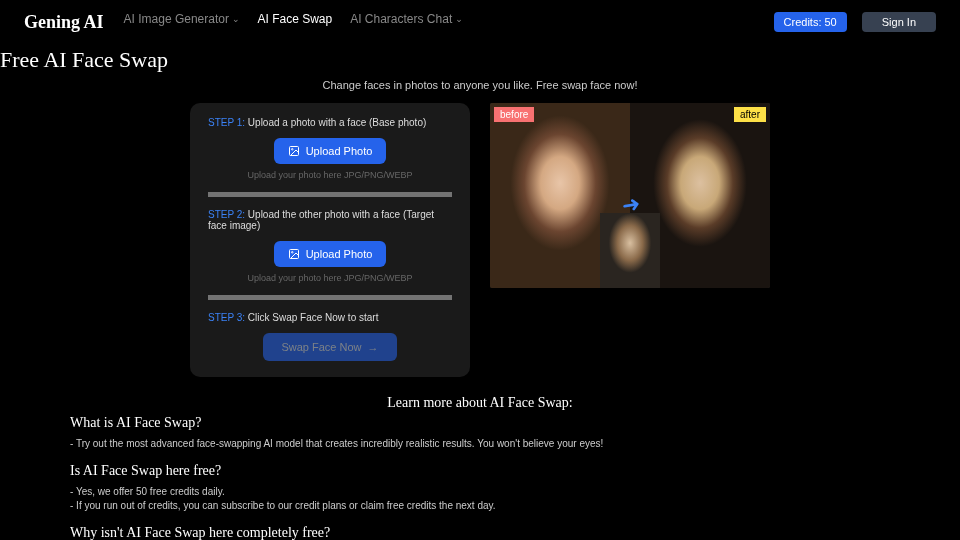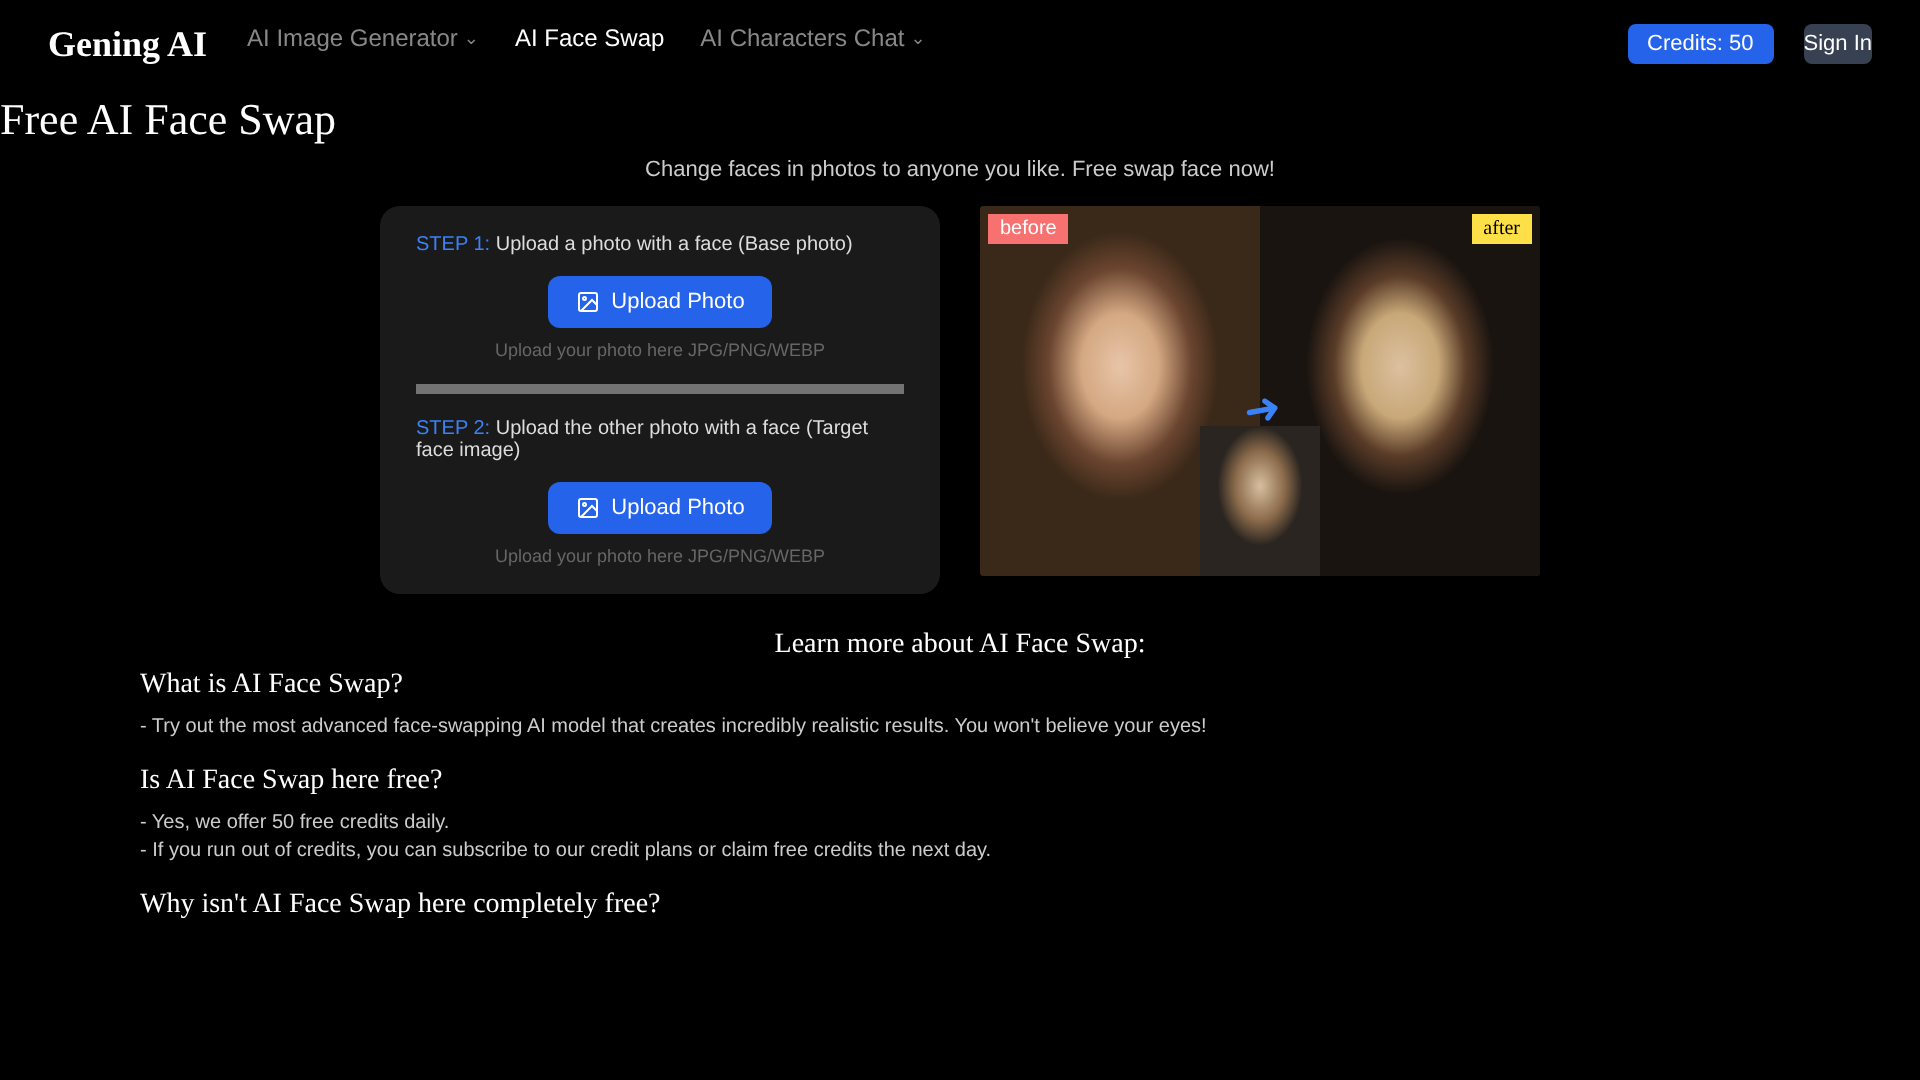--- a/index.html
+++ b/index.html
@@ -5,36 +5,36 @@
 *{margin:0;padding:0;box-sizing:border-box}
 body{background:#000;color:#fff;font-family:Georgia,serif;width:960px;height:540px;overflow:hidden}
 .header{display:flex;align-items:flex-start;padding:12px 24px;gap:20px}
 .logo{font-size:18px;font-weight:bold;font-family:Georgia,serif}
 .nav{display:flex;gap:18px;font-size:12px;font-family:Arial,sans-serif}
 .nav-item{color:#888;cursor:pointer;display:flex;align-items:center;gap:3px}
 .nav-item.active{color:#fff}
 .chevron{font-size:9px}
 .header-right{margin-left:auto;display:flex;gap:15px}
 .btn-credits{background:#2563eb;color:#fff;font-size:11px;padding:4px 10px;border-radius:4px;border:none;cursor:pointer;font-family:Arial,sans-serif}
-.btn-signin{background:#374151;color:#fff;font-size:11px;padding:4px 0;border-radius:4px;border:none;cursor:pointer;font-family:Arial,sans-serif}
+.btn-signin{background:#374151;color:#fff;font-size:11px;padding:4px 20px;border-radius:4px;border:none;cursor:pointer;font-family:Arial,sans-serif}
 .title{font-size:22px;margin-top:2px;font-family:Georgia,serif}
 .subtitle{text-align:center;font-size:11px;color:#ccc;margin-top:6px;font-family:Arial,sans-serif}
 .main{display:flex;gap:20px;padding:12px 24px 0 190px}
 .card{background:#1a1a1a;border-radius:10px;padding:14px 18px;width:280px}
 .step{border-bottom:5px solid #737373;padding-bottom:12px;margin-bottom:12px}
 .step:last-child{border-bottom:none;margin-bottom:0;padding-bottom:0}
 .step-label{font-size:10px;font-family:Arial,sans-serif}
 .step-num{color:#3b82f6}
 .step-text{color:#ddd}
 .upload-btn{background:#2563eb;color:#fff;border:none;border-radius:6px;padding:7px 14px;font-size:11px;display:flex;align-items:flex-end;gap:6px;margin:10px auto 6px;cursor:pointer;font-family:Arial,sans-serif}
 .upload-hint{text-align:center;font-size:9px;color:#666;font-family:Arial,sans-serif}
 .swap-btn{background:#2563eb;opacity:0.55;color:#cbd5e1;border:none;border-radius:6px;padding:8px 18px;font-size:11px;display:flex;align-items:center;gap:6px;margin:10px auto 2px;cursor:pointer;font-family:Arial,sans-serif}
 .preview{width:280px;height:185px;position:relative;background:#222;border-radius:2px;overflow:hidden}
 .before-tag{position:absolute;top:4px;left:4px;background:#f87171;color:#fff;font-size:10px;padding:2px 6px;font-family:Arial,sans-serif;z-index:3}
-.after-tag{position:absolute;top:4px;right:4px;background:#fde047;color:#000;font-size:10px;padding:2px 6px;font-family:Liberation Serif, serif;z-index:3}
+.after-tag{position:absolute;top:4px;right:4px;background:#fde047;color:#000;font-size:10px;padding:2px 6px;font-family:Liberation Sans, sans-serif;z-index:3}
 .face{position:absolute;width:140px;height:185px}
 .face-left{left:0;background:radial-gradient(ellipse 55px 75px at 70px 80px,#e8c5a8 0%,#d4a882 35%,#6b4530 65%,#3a2818 90%)}
 .face-right{right:0;background:radial-gradient(ellipse 55px 75px at 70px 80px,#dcc0a0 0%,#c8a878 35%,#5a3c28 60%,#1a1410 85%)}
 .face-small{position:absolute;bottom:0;left:50%;transform:translateX(-50%);width:60px;height:75px;background:radial-gradient(ellipse 25px 35px at 30px 30px,#d8bfa0 0%,#8a6a4a 50%,#2a2520 85%);z-index:2}
 .arrow{position:absolute;top:48%;left:47%;color:#3b82f6;font-size:22px;z-index:3;transform:rotate(-10deg)}
 .learn{padding:18px 70px 0}
 .learn-title{text-align:center;font-size:14px;margin-bottom:4px;font-family:Georgia,serif}
 .q{font-size:14px;margin-bottom:7px;font-family:Georgia,serif}
 .a{font-size:10px;color:#ccc;margin-bottom:3px;font-family:Arial,sans-serif}
 .qa{margin-bottom:14px}
@@ -92,20 +92,30 @@
       <button class="upload-btn">
         <svg class="icon" viewBox="0 0 24 24" fill="none" stroke="currentColor" stroke-width="2">
             <rect x="3" y="3" width="18" height="18" rx="2"></rect>
             <circle cx="8.5" cy="8.5" r="1.5"></circle>
             <path d="M21 15l-5-5L5 21"></path>
           </svg>
         <span>Upload Photo</span>
       </button>
       <div class="upload-hint">Upload your photo here JPG/PNG/WEBP</div>
     </div>
+    <div class="step">
+      <div class="step-label">
+        <span class="step-num">STEP 3:</span>
+        <span class="step-text">Click Swap Face Now to start</span>
+      </div>
+      <button class="swap-btn">
+        <span>Swap Face Now</span>
+        <span>→</span>
+      </button>
+    </div>
   </div>
   <div class="preview">
     <div class="before-tag">before</div>
     <div class="after-tag">after</div>
     <div class="face face-left"></div>
     <div class="face face-right"></div>
     <div class="face-small"></div>
     <div class="arrow">➜</div>
   </div>
 </div>

